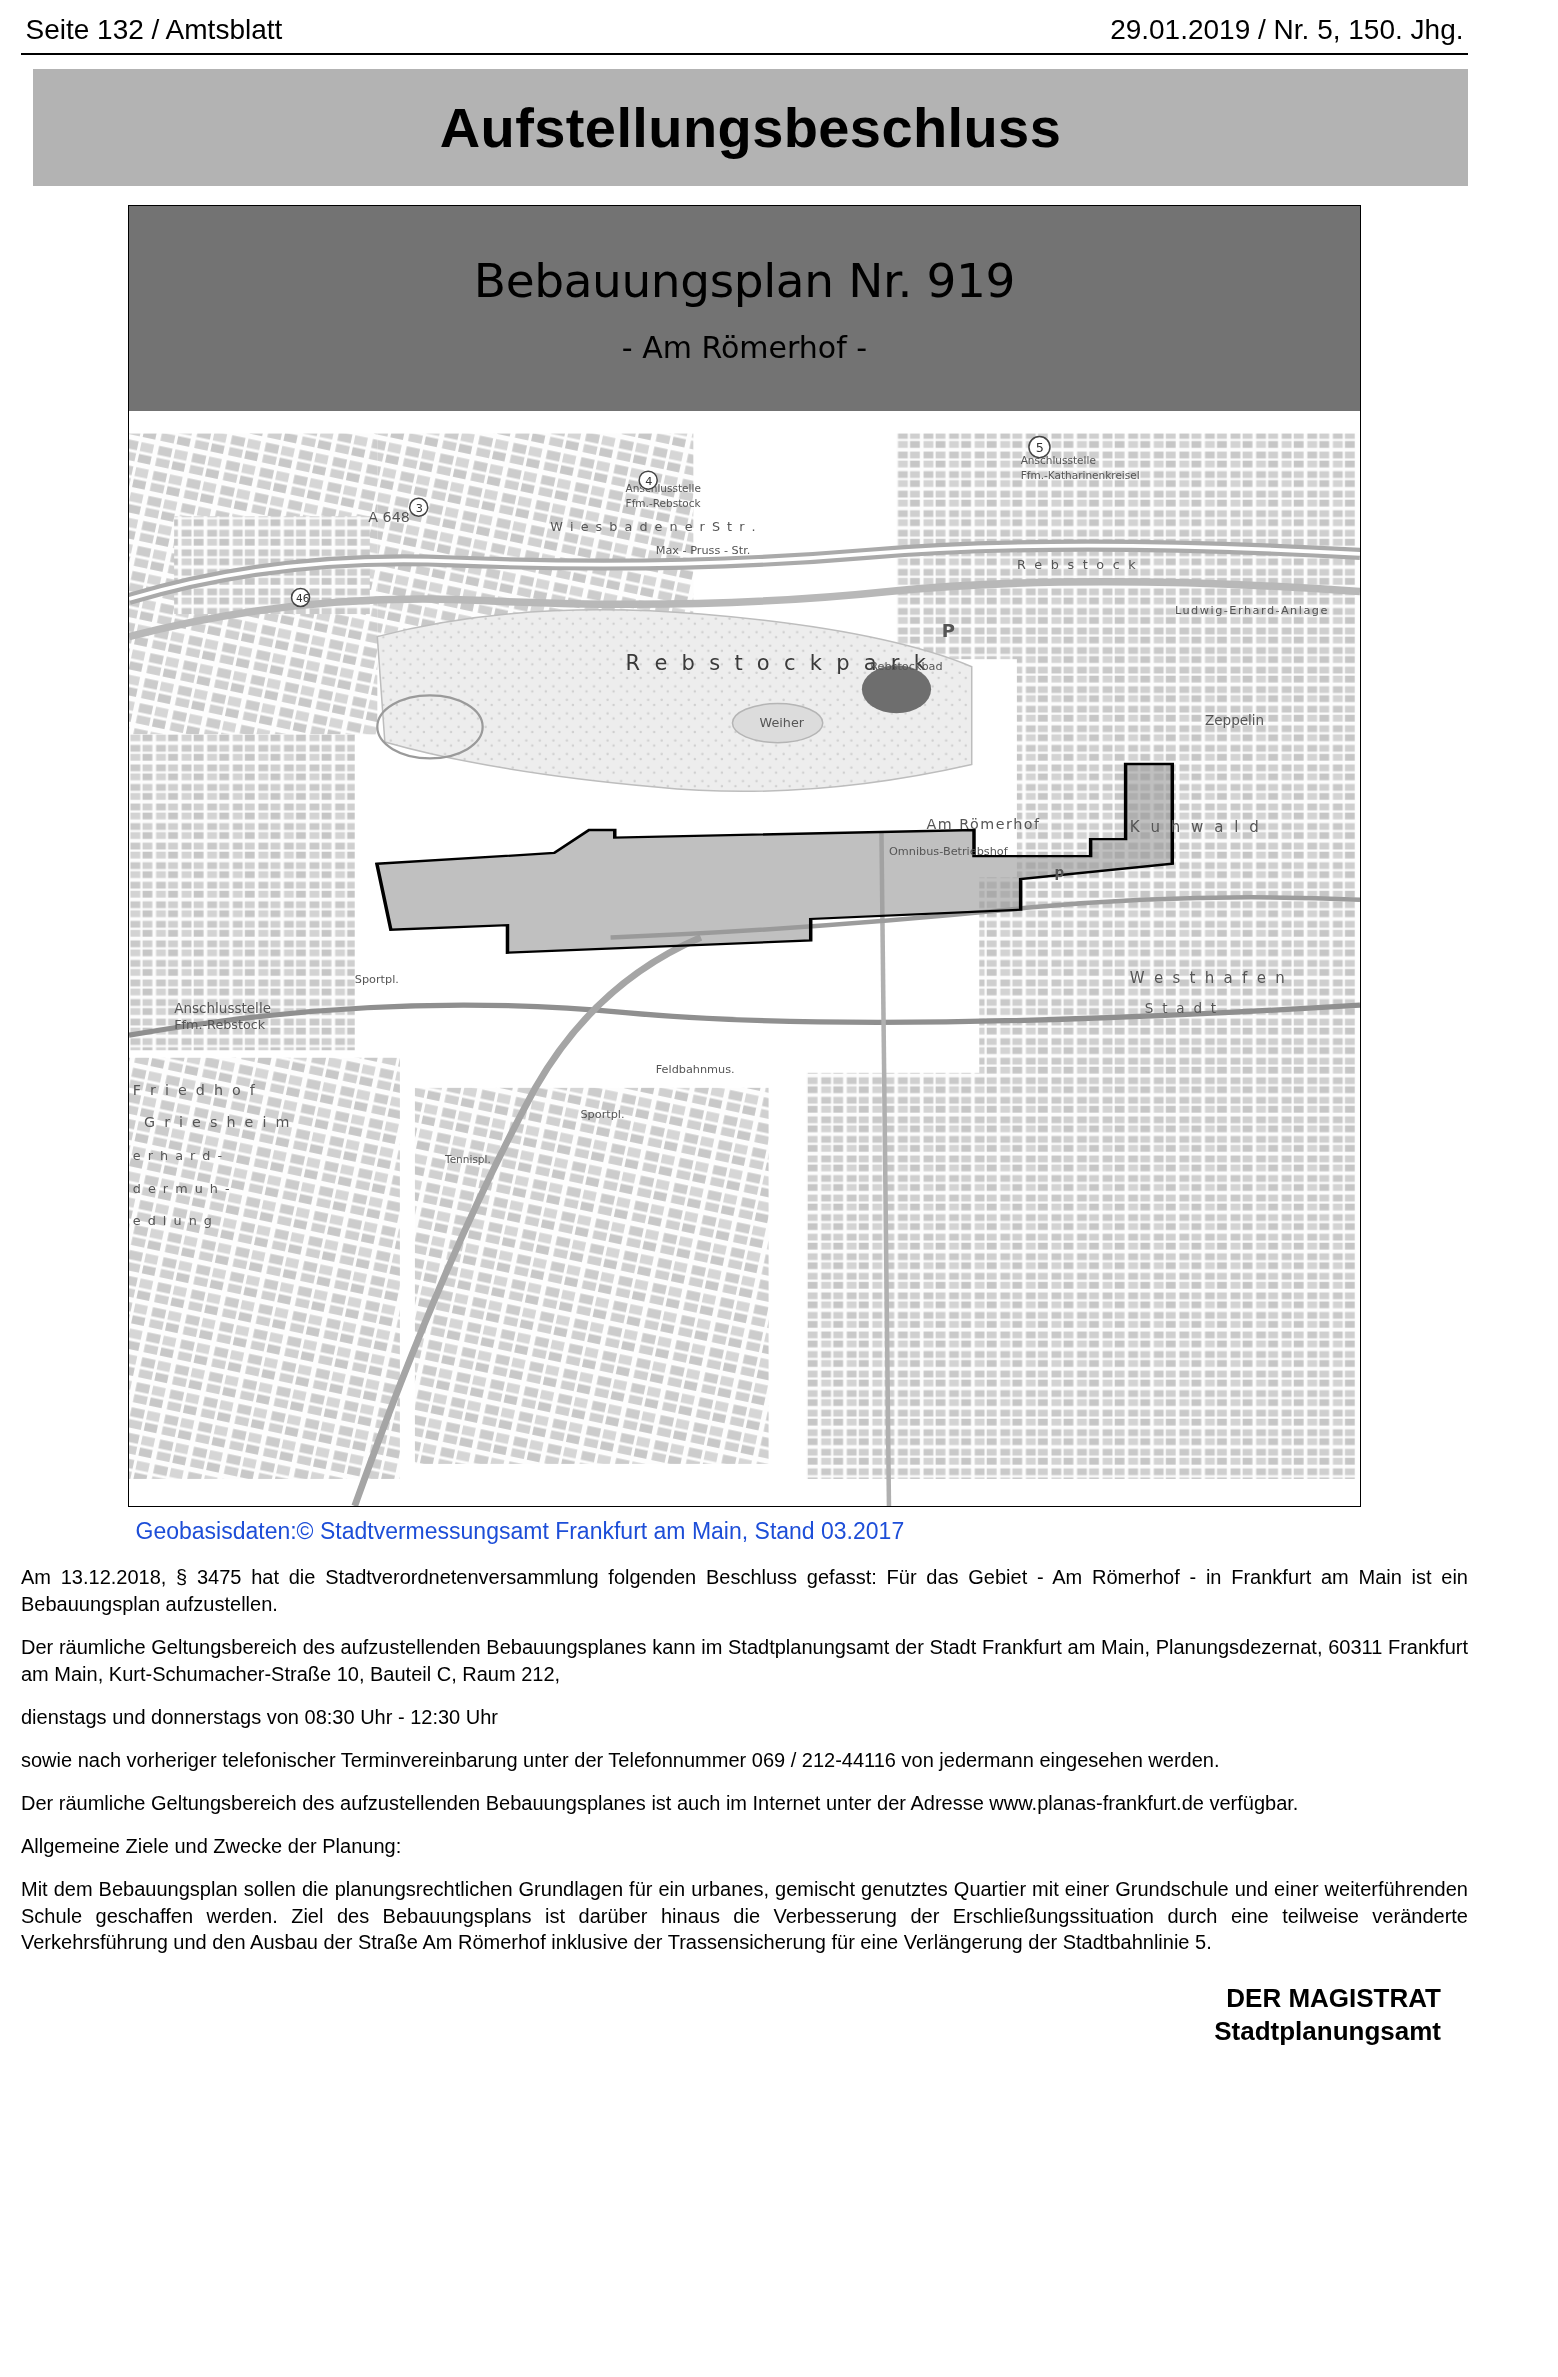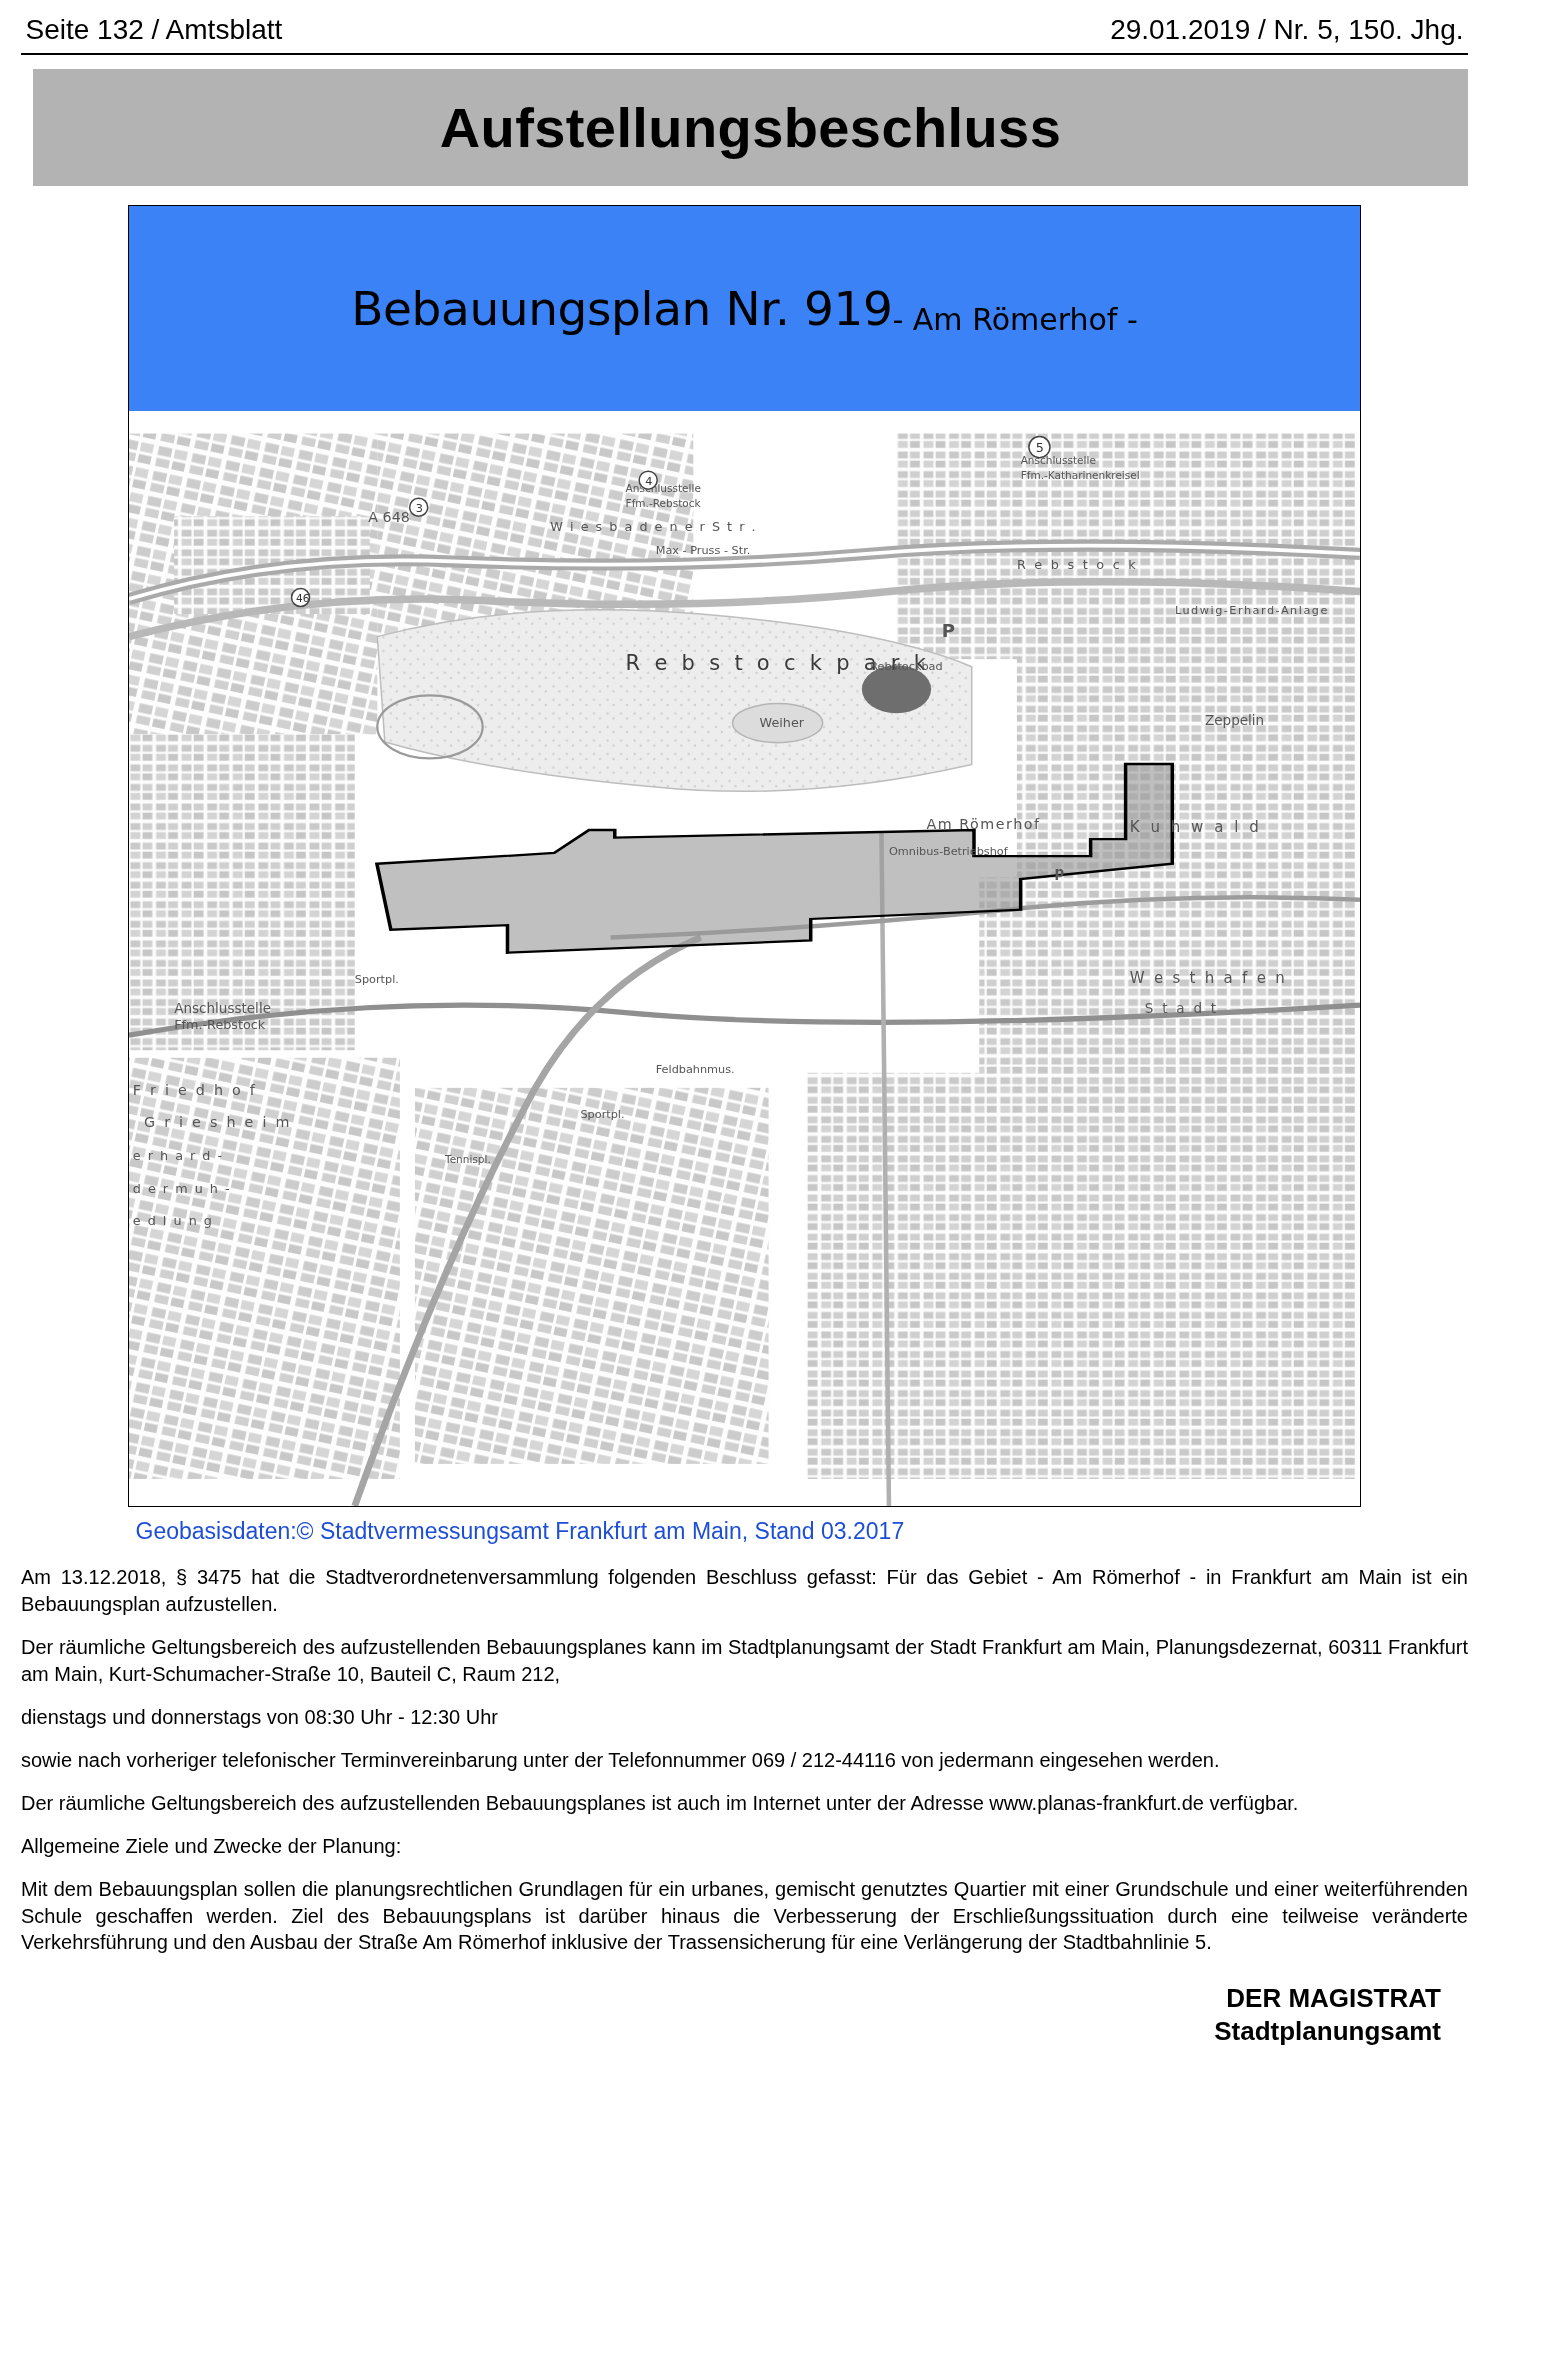--- a/index.html
+++ b/index.html
@@ -53,24 +53,24 @@
   
   .figure {
     margin: 19.6px auto 0 auto;
     width: 1233px;
   }
   .maptitlebox {
     border: 1.5px solid #000;
     border-bottom: none;
     height: 205px;
     display: flex;
-    flex-direction: row;
+    flex-direction: column;
     align-items: center;
     justify-content: center;
-    background: #3b82f6;
+    background: #737373;
   }
   .maptitle {
     font-size: 47px;
     font-weight: normal;
     font-family: "DejaVu Sans", sans-serif;
     letter-spacing: -0.4px;
   }
   .mapsubtitle {
     font-size: 30px;
     margin-top: 22px;

